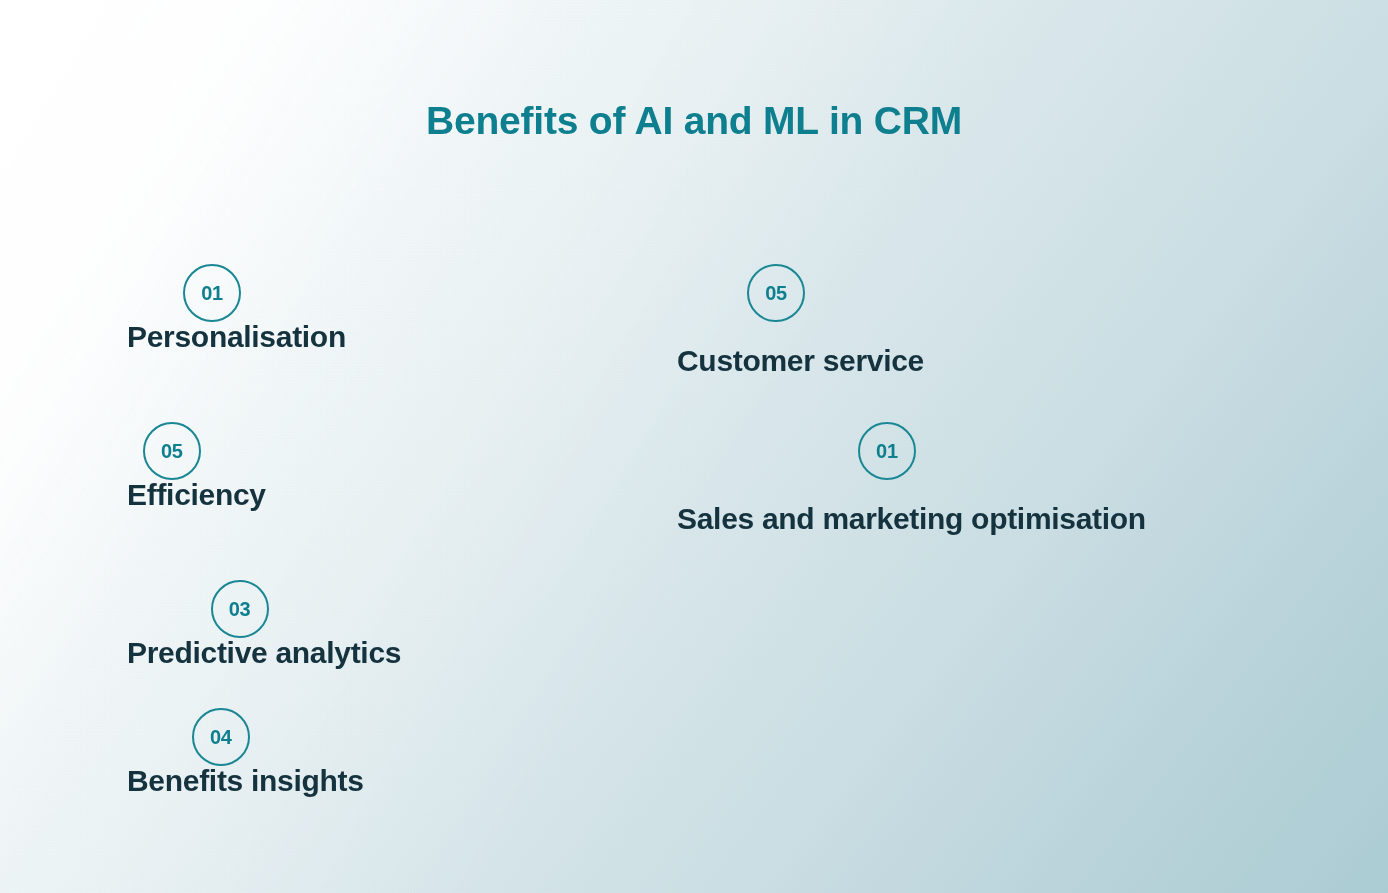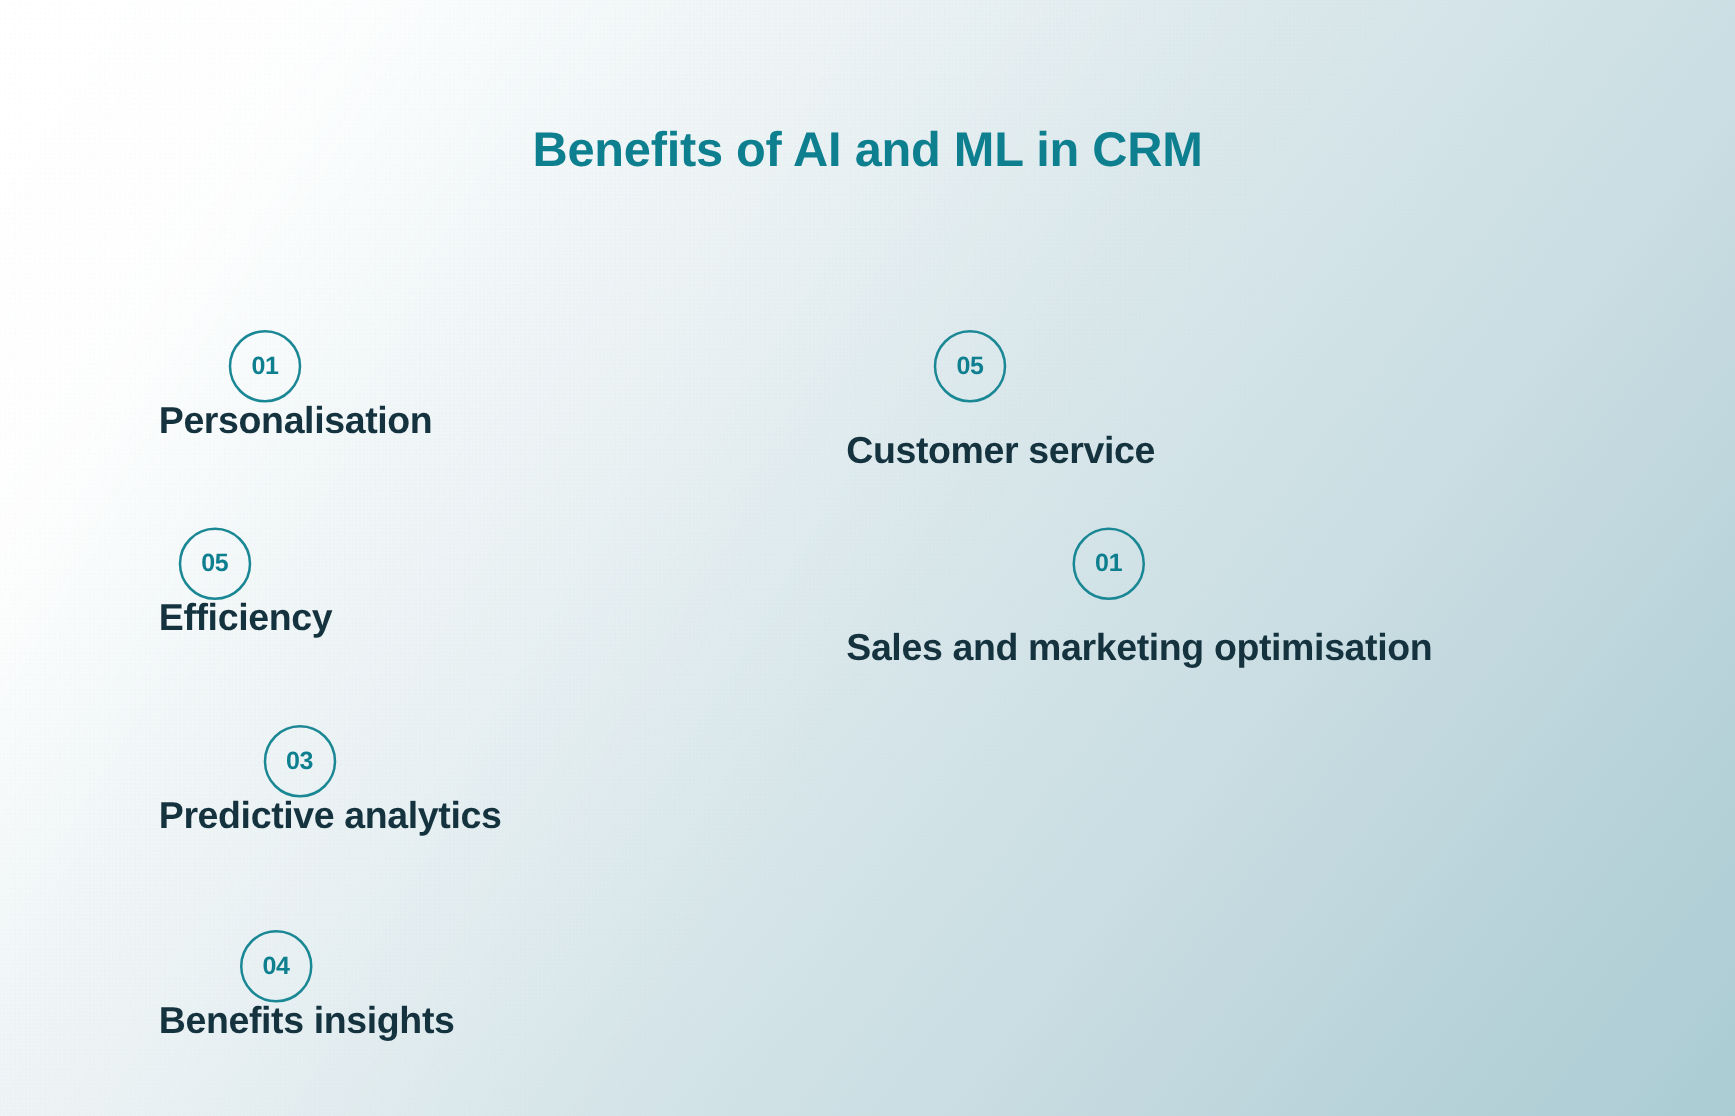--- a/index.html
+++ b/index.html
@@ -106,21 +106,21 @@
     white-space: nowrap;
     flex-direction: column;
   }
 
   .benefit-item.col-left  { left: 78px; }
   .benefit-item.col-right { left: 628px; gap: 24px; }
 
   .row-1 { top: 264px; }
   .row-2 { top: 422px; }
   .row-3 { top: 580px; }
-  .row-4 { top: 744px; }
+  .row-4 { top: 708px; }
 
   .badge {
     width: 58px;
     height: 58px;
     flex: 0 0 58px;
     border: 2.5px solid #1a8794;
     border-radius: 50%;
     box-sizing: border-box;
     display: flex;
     align-items: center;

